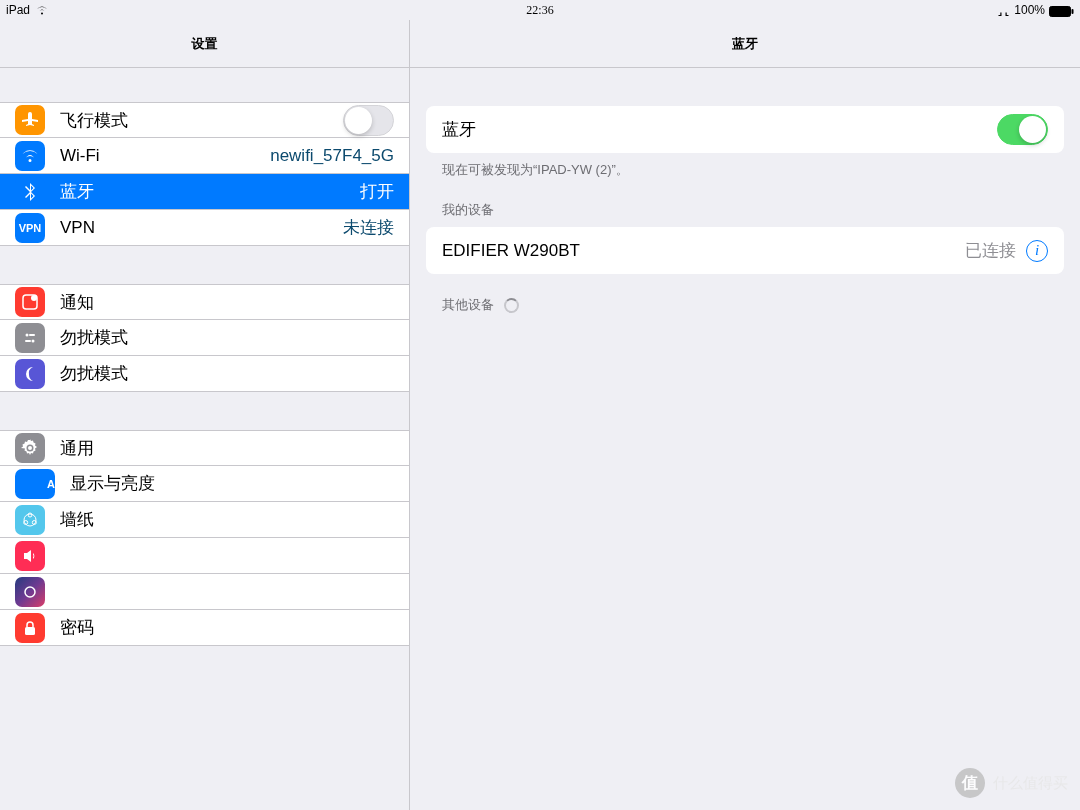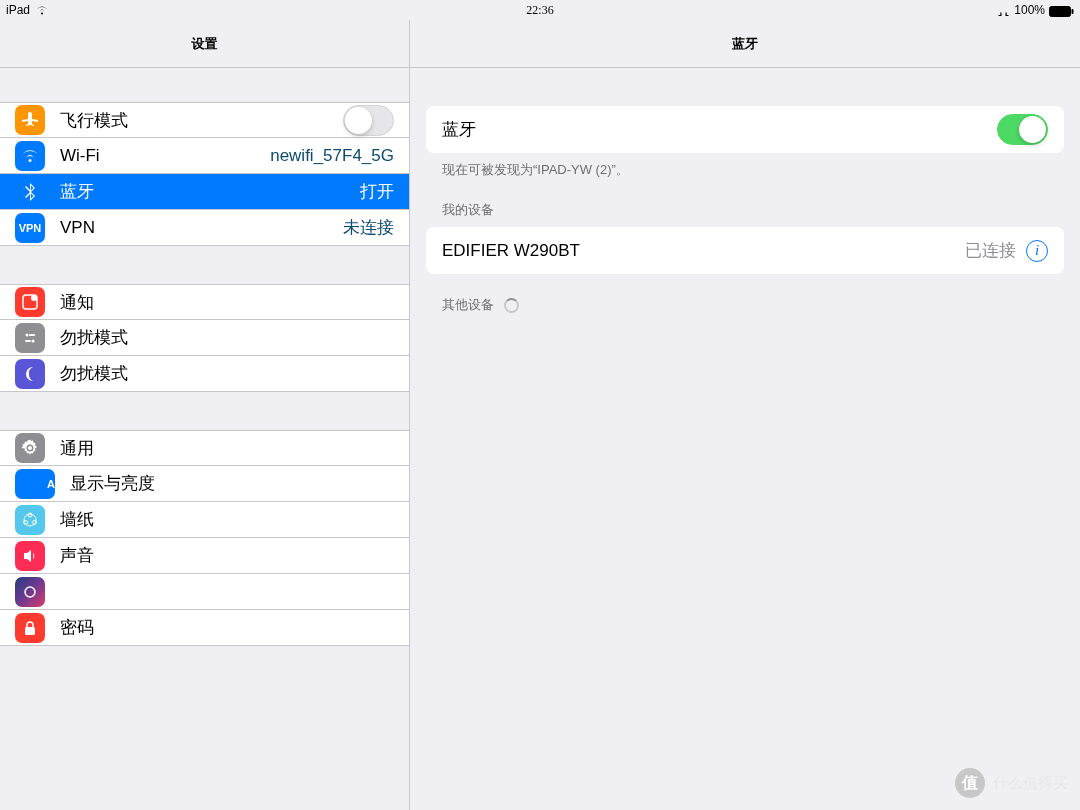--- a/index.html
+++ b/index.html
@@ -191,21 +191,20 @@
             </svg>
           </div>
         <span class="label">墙纸</span>
       </div>
       <div class="row">
         <div class="icon ic-sound">
             <svg width="18" height="18" viewBox="0 0 18 18">
               <path d="M3 6h3l4-3v12l-4-3H3V6zm9 0a4 4 0 010 6v-1.5a2.5 2.5 0 000-3V6z"></path>
             </svg>
           </div>
-        <span class="label">声音</span>
       </div>
       <div class="row">
         <div class="icon ic-siri">
             <svg width="18" height="18" viewBox="0 0 18 18">
               <circle cx="9" cy="9" r="5" fill="none" stroke="#fff" stroke-width="1.5"></circle>
             </svg>
           </div>
       </div>
       <div class="row">
         <div class="icon ic-passcode">

